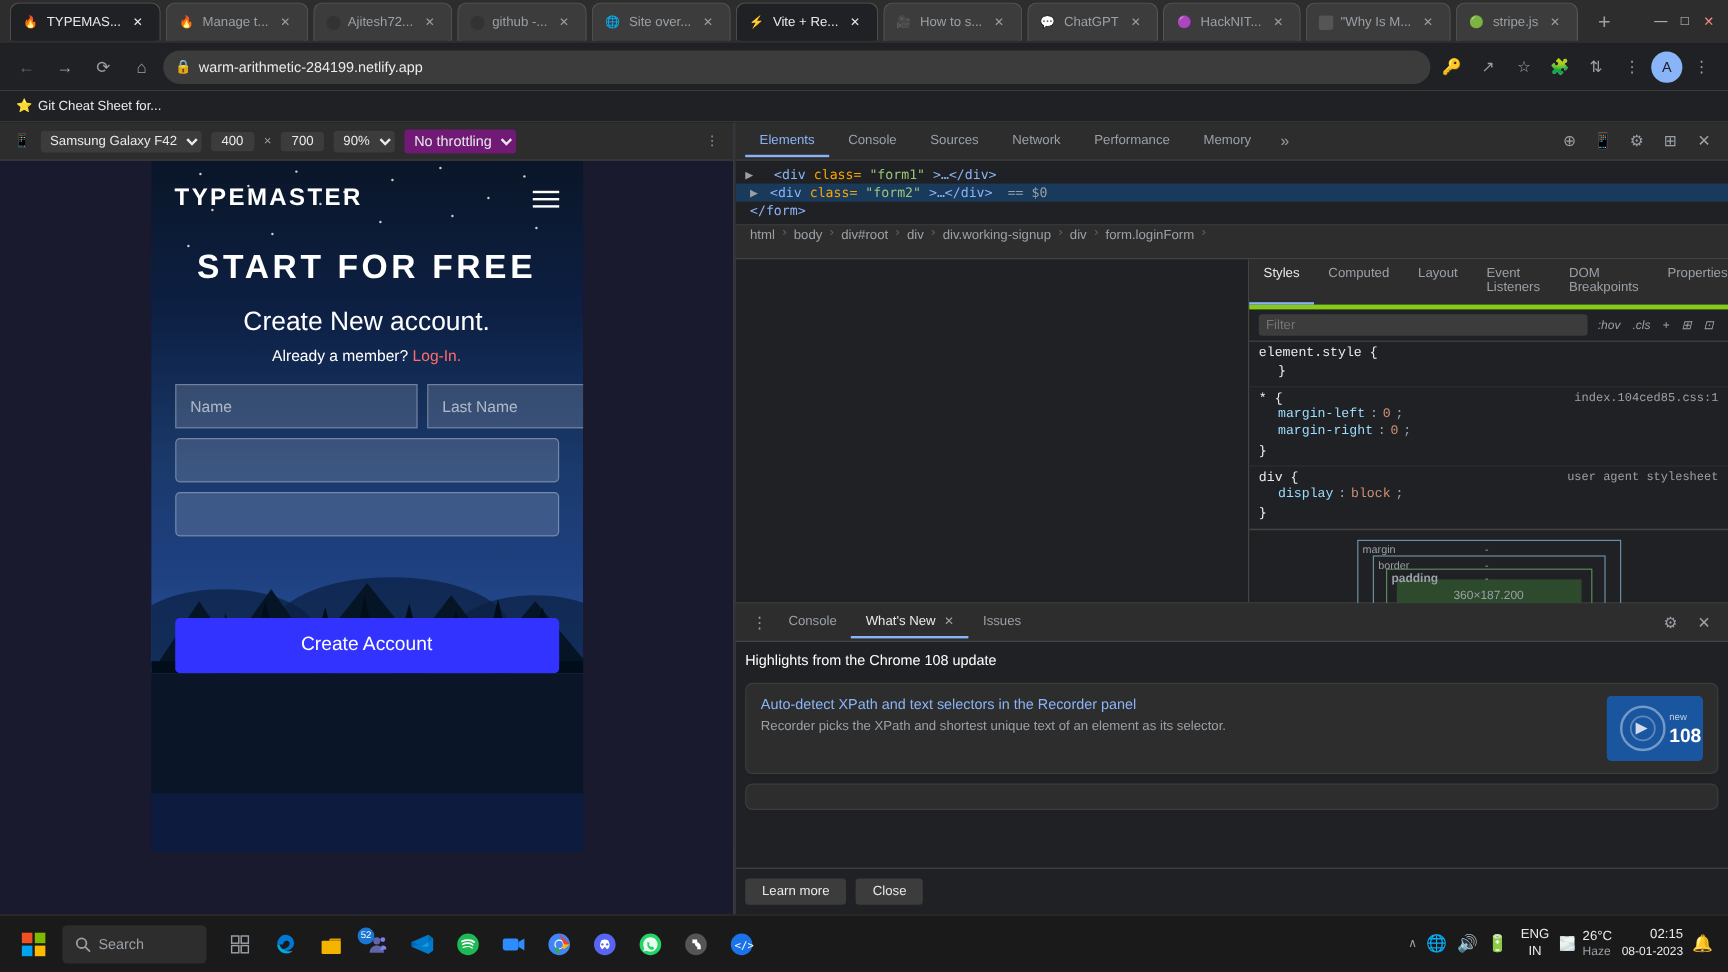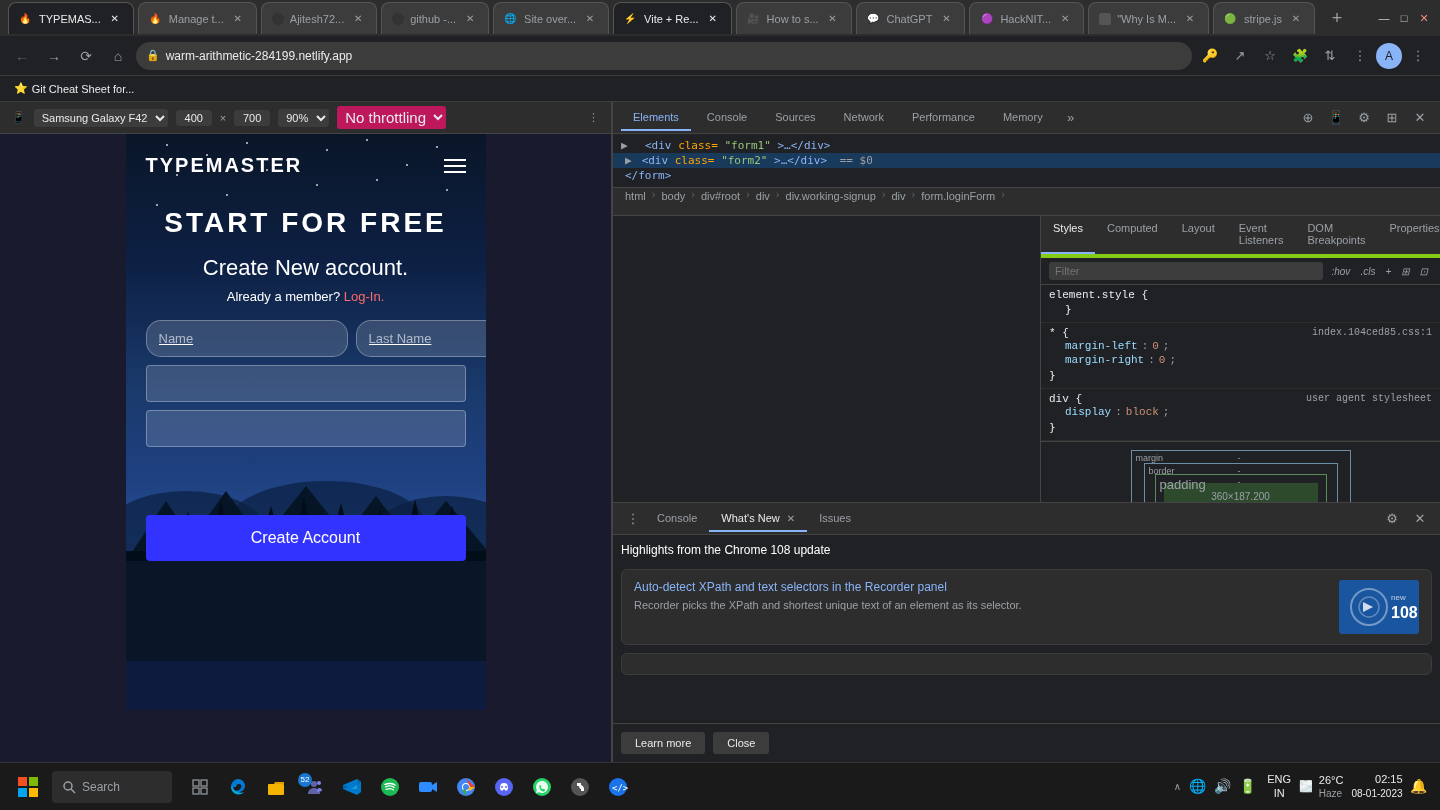--- a/index.html
+++ b/index.html
@@ -34,21 +34,21 @@
     
     .main-area { display: flex; flex: 1; overflow: hidden; }
 
     
     .browser-viewport { flex: none; width: 612px; background: #1a1a2e; position: relative; overflow: hidden; border-right: 1px solid #444; }
     .device-toolbar { background: #2d2d2d; height: 32px; display: flex; align-items: center; padding: 0 12px; gap: 8px; font-size: 11px; color: #9aa0a6; border-bottom: 1px solid #444; }
     .device-select { background: #3c3c3c; border: none; color: #e8eaed; font-size: 11px; padding: 2px 4px; border-radius: 3px; cursor: pointer; }
     .dim-input { background: #3c3c3c; border: none; color: #e8eaed; font-size: 11px; width: 36px; padding: 2px 4px; border-radius: 3px; text-align: center; }
     .dim-sep { color: #9aa0a6; }
     .zoom-select { background: #3c3c3c; border: none; color: #e8eaed; font-size: 11px; padding: 2px 4px; border-radius: 3px; }
-    .throttle-select { background: #be185d; border: none; color: #e8eaed; font-size: 15px; padding: 2px 4px; border-radius: 3px; }
+    .throttle-select { background: #701a75; border: none; color: #e8eaed; font-size: 12px; padding: 2px 4px; border-radius: 3px; }
     .device-more { margin-left: auto; cursor: pointer; color: #9aa0a6; }
 
     .page-content-area { flex: 1; overflow: auto; display: flex; justify-content: center; padding-top: 0; }
 
     
     .mobile-sim { width: 360px; background: #0d1b3e; position: relative; overflow: hidden; min-height: 576px; }
     .mobile-top { background: linear-gradient(180deg, #0a1628 0%, #0d2044 30%, #1a3a6c 60%, #1e4080 80%, #2a5299 100%); position: relative; padding: 20px 20px 0; min-height: 380px; overflow: hidden; }
 
     
     .stars { position: absolute; top: 0; left: 0; right: 0; height: 200px; }
@@ -58,21 +58,21 @@
     .logo-text { color: white; font-size: 20px; font-weight: bold; letter-spacing: 2px; }
     .hamburger { display: flex; flex-direction: column; gap: 4px; cursor: pointer; }
     .hamburger span { display: block; width: 22px; height: 2px; background: white; }
 
     .page-headline { position: relative; z-index: 10; color: white; font-size: 28px; font-weight: bold; text-align: center; letter-spacing: 3px; margin-bottom: 16px; }
     .page-subheadline { position: relative; z-index: 10; color: white; font-size: 22px; font-weight: 400; text-align: center; margin-bottom: 8px; }
     .member-text { position: relative; z-index: 10; color: white; font-size: 13px; text-align: center; margin-bottom: 16px; }
     .member-text a { color: #ff6b6b; text-decoration: none; }
 
     .form-row { display: flex; gap: 8px; margin-bottom: 8px; position: relative; z-index: 10; }
-    .form-input { flex: 1; background: rgba(255,255,255,0.15); border: 1px solid rgba(255,255,255,0.3); color: white; padding: 10px 12px; border-radius: 15px; font-size: 13px; text-decoration: underline; }
+    .form-input { flex: 1; background: rgba(255,255,255,0.15); border: 1px solid rgba(255,255,255,0.3); color: white; padding: 10px 12px; border-radius: 0; font-size: 13px; }
     .form-input::placeholder { color: rgba(255,255,255,0.6); }
     .form-input-full { width: 100%; background: rgba(255,255,255,0.15); border: 1px solid rgba(255,255,255,0.3); color: white; padding: 10px 12px; border-radius: 4px; font-size: 13px; margin-bottom: 8px; display: block; position: relative; z-index: 10; }
 
     .create-btn { width: 100%; background: #3333ff; color: white; border: none; padding: 14px; font-size: 16px; font-weight: 500; border-radius: 4px; cursor: pointer; margin-top: 8px; position: relative; z-index: 10; }
 
     
     .mobile-bottom { background: #0d1b3e; padding: 16px 20px 20px; }
 
     
     .devtools-panel { flex: 1; background: #202124; display: flex; flex-direction: column; border-left: 1px solid #444; }
@@ -493,21 +493,21 @@
 
               <div style="border:1px solid #6b8ea5; padding:12px; position:relative; font-size:10px; color:#9aa0a6;">
                 <span style="position:absolute; top:2px; left:4px; font-size:9px;">margin</span>
                 <span style="position:absolute; top:2px; right:50%; font-size:9px; color:#9aa0a6;">-</span>
 
                 <div style="border:1px solid #6b8ea5; padding:10px; position:relative;">
                   <span style="position:absolute; top:2px; left:4px; font-size:9px;">border</span>
                   <span style="position:absolute; top:2px; right:50%; font-size:9px; color:#9aa0a6;">-</span>
 
                   <div style="border:1px solid #5a8a5a; padding:8px; position:relative;">
-                    <span style="position:absolute; top:2px; left:4px; font-size:13px;">padding</span>
+                    <span style="position:absolute; top:2px; left:4px; font-size:10px;font-weight:bold;">padding</span>
                     <span style="position:absolute; top:2px; right:50%; font-size:9px; color:#9aa0a6;">-</span>
 
                     <div style="background:#2d4a2d; padding:8px; text-align:center; font-size:10px; color:#9aa0a6;">
                       <span>360×187.200</span>
                     </div>
                   </div>
                 </div>
               </div>
             </div>
           </div>

